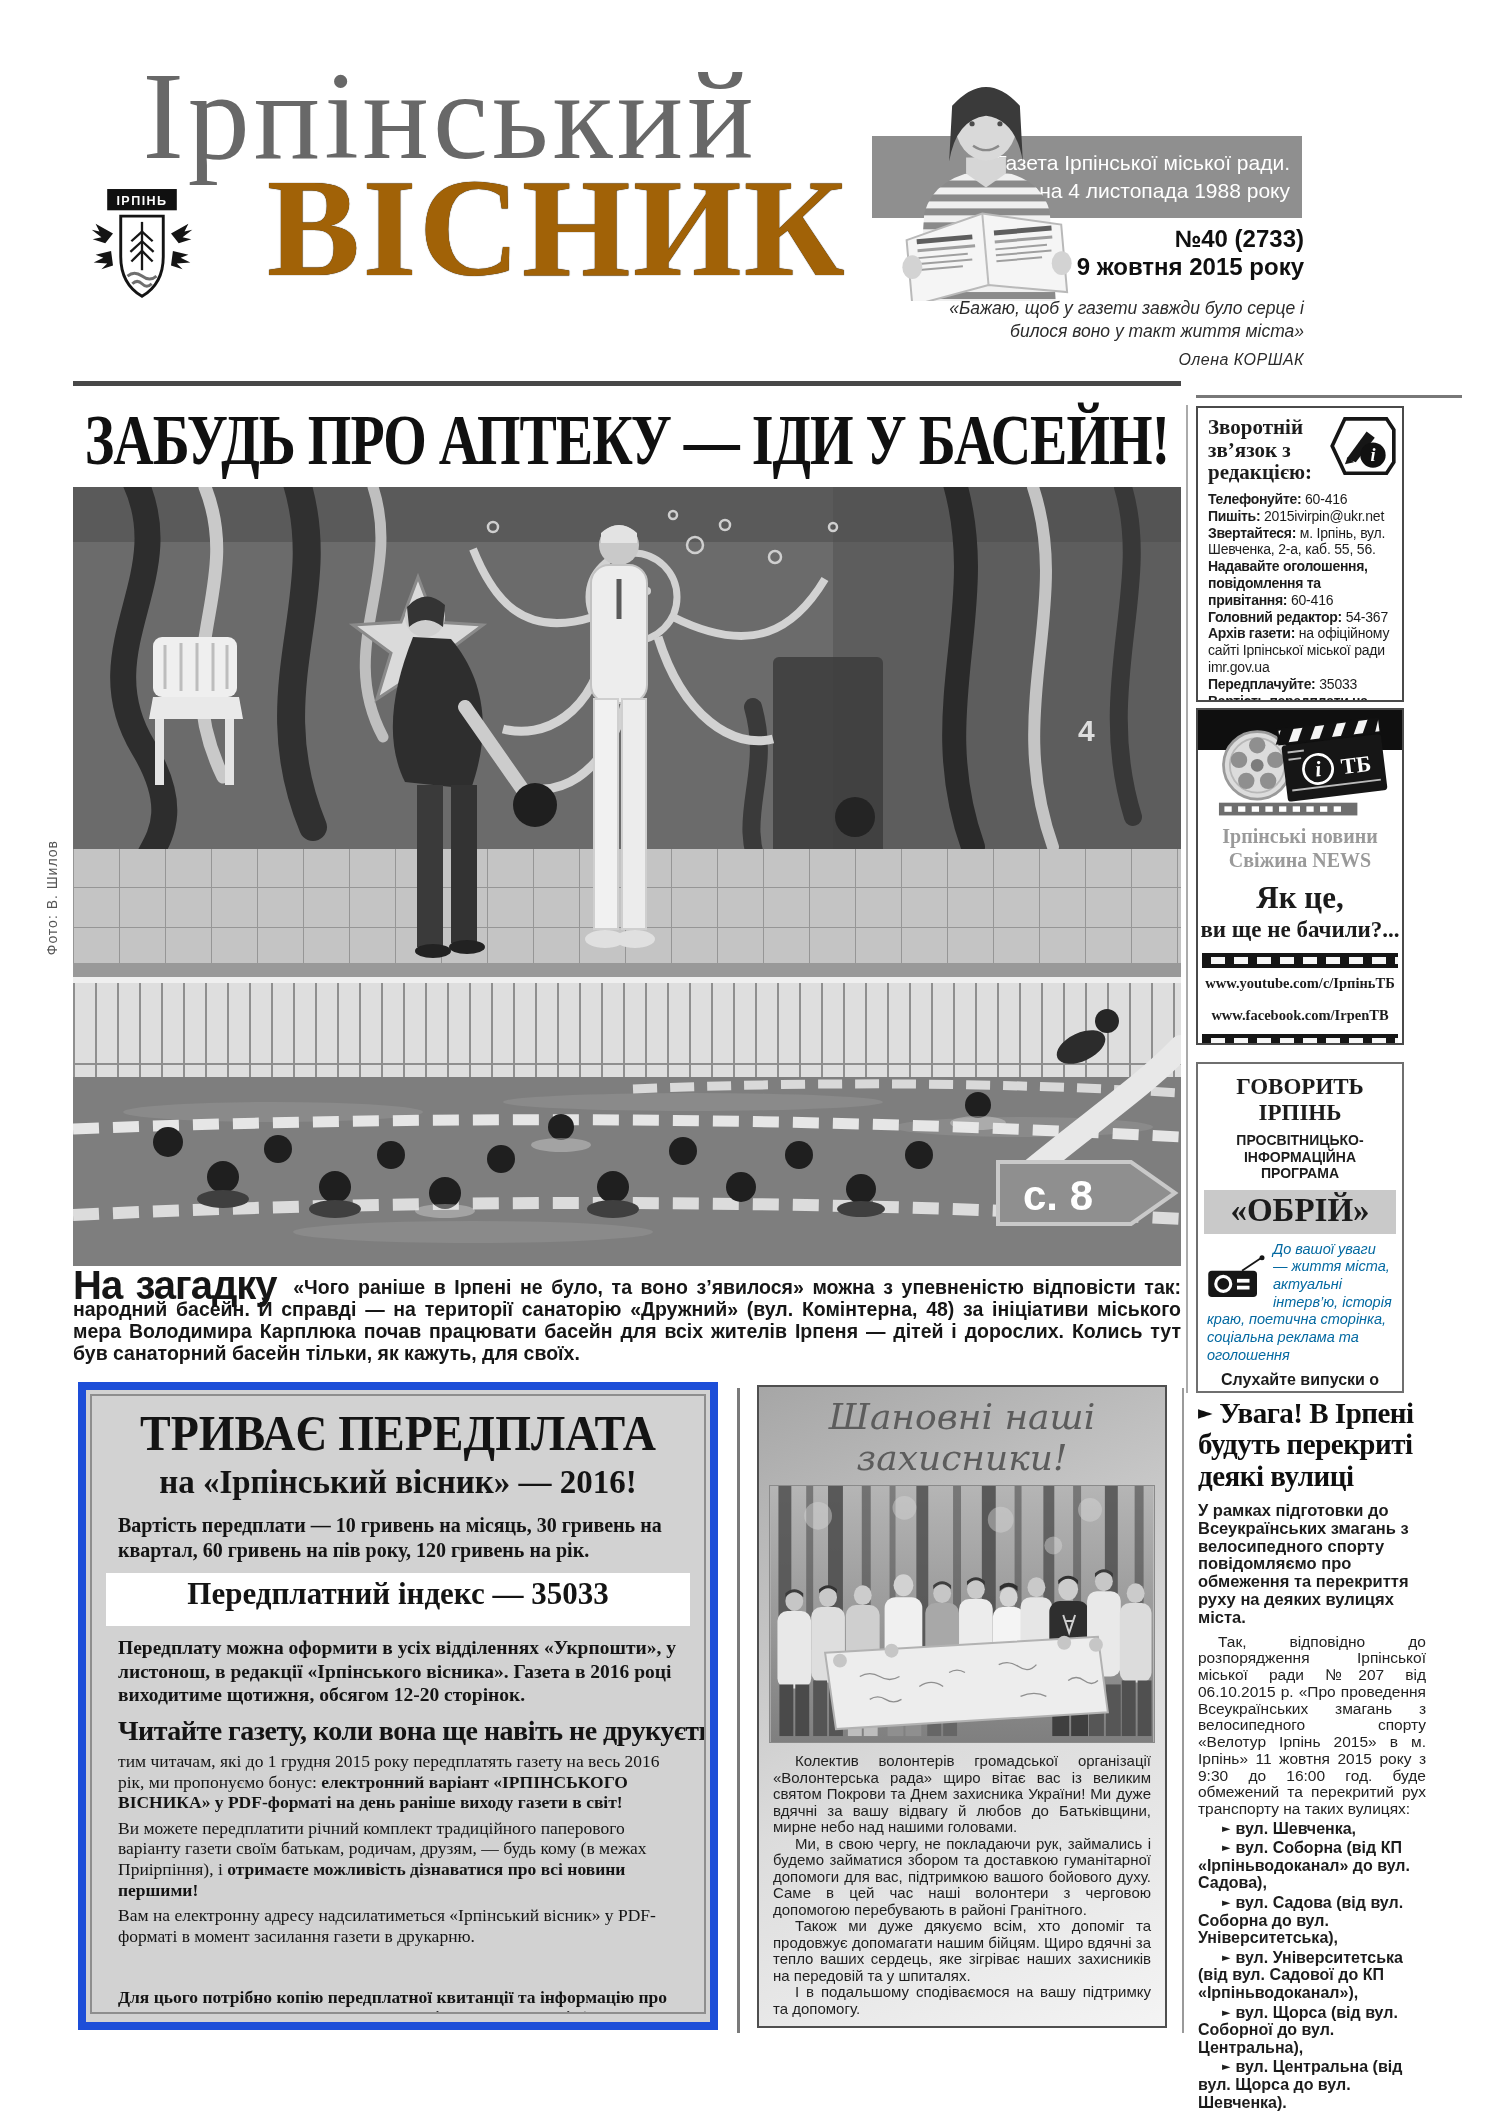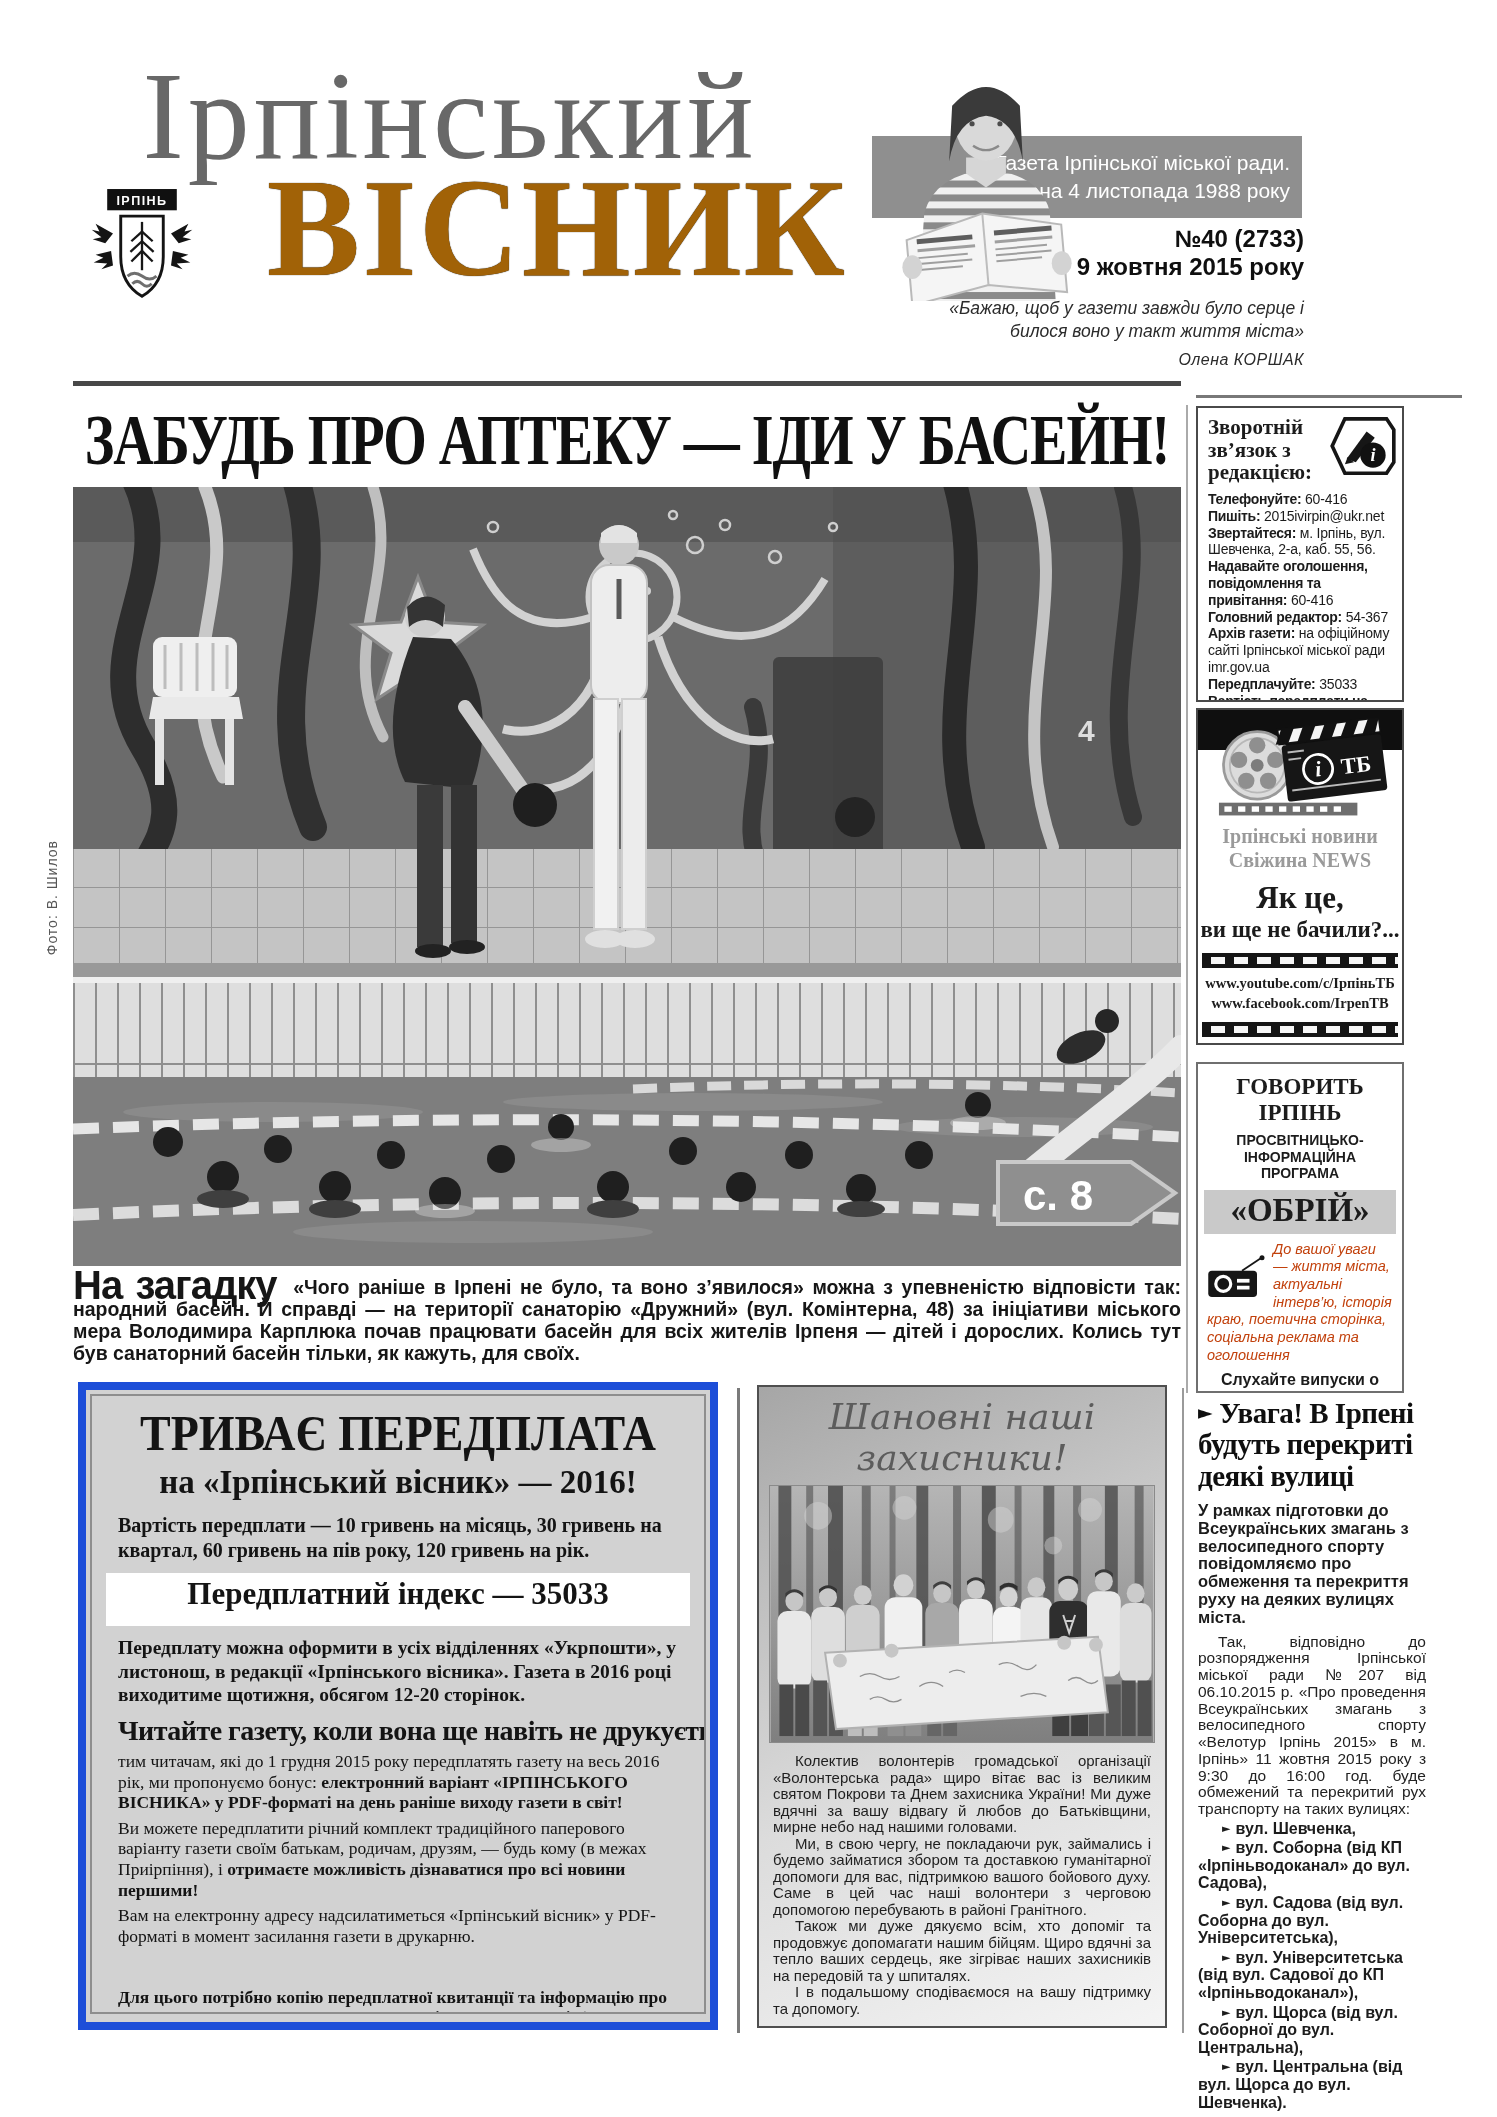--- a/index.html
+++ b/index.html
@@ -83,30 +83,30 @@
   .itb-art { width:176px; height:102px; margin-top:-32px; position:relative; }
   .itb-g { font-family:"Liberation Serif", serif; font-weight:bold; font-size:20px; color:#9a9a9a; line-height:1.22; }
   .itb-b1 { font-family:"Liberation Serif", serif; font-weight:bold; font-size:31px; margin-top:7px; color:#1b1b1b; }
   .itb-b2 { font-family:"Liberation Serif", serif; font-weight:bold; font-size:23px; margin-top:1px; color:#1b1b1b; }
   .strip {
     height:15px; margin:10px 4px 0;
     background:repeating-linear-gradient(90deg,#151515 0 9px,#f6f6f6 9px 23px);
     border-top:4px solid #151515; border-bottom:4px solid #151515;
   }
   .itb-url { font-family:"Liberation Serif", serif; font-weight:bold; font-size:14.5px; margin-top:7px; }
-  .itb-url + .itb-url { margin-top:3px; }
+  .itb-url + .itb-url { margin-top:15px; }
 
   .obrij { top:1062px; height:331px; border-color:#6f6f6f; padding:10px 9px; text-align:center; }
   .ob-t { font-family:"Liberation Serif", serif; font-weight:bold; font-size:23px; }
   .ob-s { font-weight:bold; font-size:14px; line-height:1.18; margin-top:6px; }
   .ob-band {
     background:#c9c9c9; font-family:"Liberation Serif", serif; font-weight:bold;
     font-size:33px; margin:8px -3px 0; padding:2px 0 5px;
   }
-  .ob-desc { text-align:left; font-style:italic; font-size:14.5px; line-height:1.22; margin-top:7px; color:#c2410c; }
+  .ob-desc { text-align:left; font-style:italic; font-size:14.5px; line-height:1.22; margin-top:7px; color:#0369a1; }
   .ob-desc svg { float:left; width:60px; height:46px; margin:13px 6px 2px 0; }
   .ob-b { font-weight:bold; font-size:16px; line-height:1.17; margin-top:7px; }
 
   
   .subs { left:78px; top:1382px; width:640px; height:648px; border:8px solid #1d4ed8; background:#d2d2d2; }
   .subs-in {
     border:2px solid #8e8e8e; margin:4px; height:calc(100% - 12px);
     padding:10px 26px 0; overflow:hidden; text-align:center;
     font-family:"Liberation Serif", serif; color:#141414;
   }

